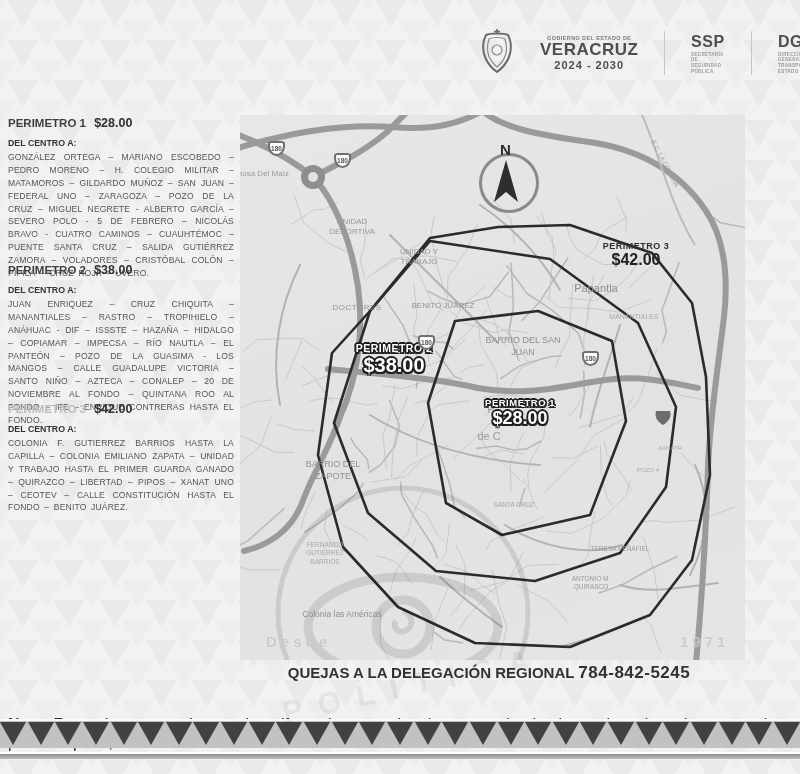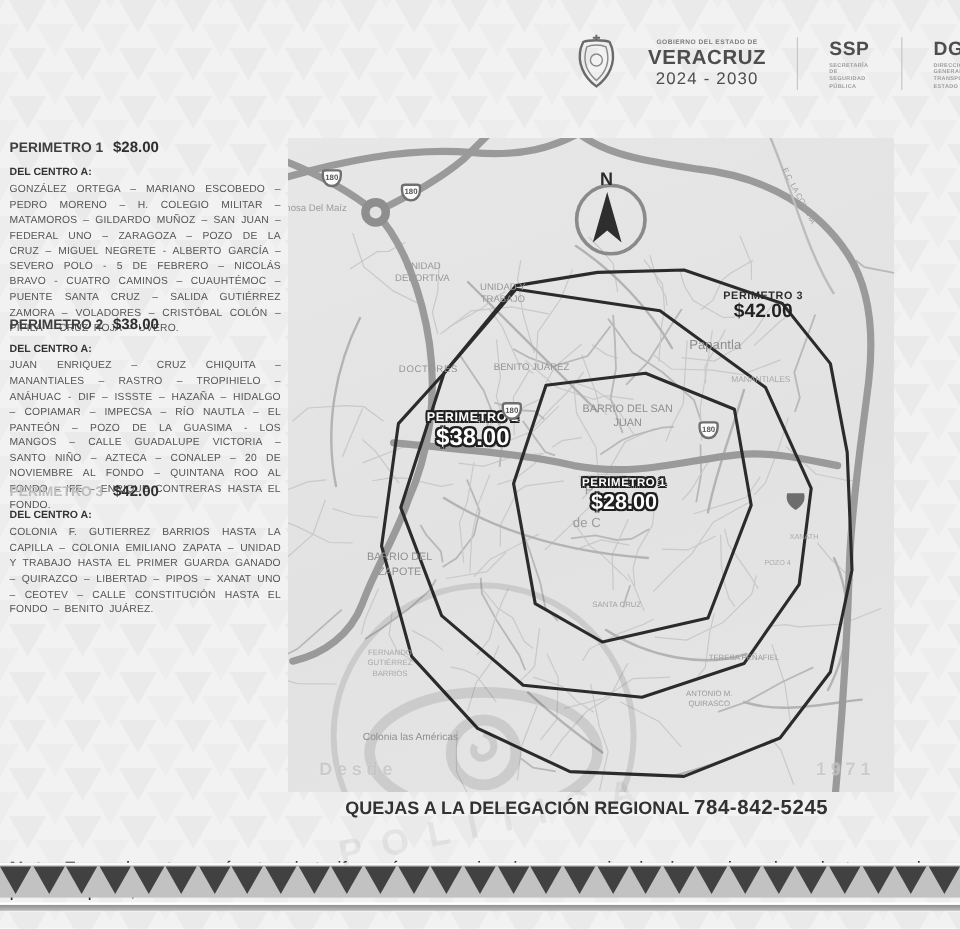--- a/index.html
+++ b/index.html
@@ -16,21 +16,21 @@
   
   .title-block{position:absolute;left:30px;top:24px;width:440px;text-align:center;}
   .title-1{font-size:15px;font-weight:bold;color:#4c4c4c;letter-spacing:.2px;}
   .title-2{font-size:14px;font-weight:bold;margin-top:4px;}
   .title-2 .strong{color:#4c4c4c;}
   .title-2 .light{color:#9a9a9a;margin-left:5px;}
   .logo-strip{position:absolute;left:480px;top:16px;height:74px;display:flex;align-items:center;gap:26px;}
   .gov-block{text-align:center;line-height:1.1;}
   .gov-l1{font-size:5.5px;font-weight:bold;color:#7a7a7a;letter-spacing:.4px;}
   .gov-l2{font-size:17px;font-weight:bold;color:#4e4e4e;letter-spacing:.5px;}
-  .gov-l3{font-size:14px;font-weight:normal;color:#4e4e4e;letter-spacing:1px;}
+  .gov-l3{font-size:11px;font-weight:bold;color:#4e4e4e;letter-spacing:1px;}
   .logo-div{width:1px;height:44px;background:#c6c6c6;}
   .abbr-block{line-height:1.25;}
   .abbr{font-size:16px;font-weight:bold;color:#4e4e4e;letter-spacing:.5px;}
   .abbr-sub{font-size:4.6px;font-weight:bold;color:#9b9b9b;letter-spacing:.3px;}
   
   .peri-block{position:absolute;left:8px;width:226px;}
   .peri-head{font-size:11.5px;font-weight:bold;color:#3f3f3f;}
   .peri-head .price{font-size:12.5px;margin-left:5px;color:#2f2f2f;}
   .peri-block.faded .p-name{color:#bdbdbd;}
   .peri-sub{font-size:8.8px;font-weight:bold;color:#343434;margin-top:8px;}
@@ -281,21 +281,21 @@
       <g stroke="rgba(0,0,0,0.10)" fill="none">
         <circle cx="163" cy="498" r="125" stroke-width="5"></circle>
         <ellipse cx="163" cy="512" rx="95" ry="50" stroke-width="9"></ellipse>
         <circle cx="163" cy="512" r="27" stroke-width="9"></circle>
         <path d="M163,496 c10,3 12,16 2,20 c-7,3 -13,-4 -9,-10" stroke-width="6"></path>
       </g>
     </svg>
 
     <div class="map-label" style="left:-8px;top:54px;width:76px;font-size:8px;color:#9c9c9c;text-align:left;">Chosa Del Maíz</div>
     <div class="map-label" style="left:80px;top:102px;width:64px;font-size:8px;color:#989898;">UNIDAD DEPORTIVA</div>
-    <div class="map-label" style="left:148px;top:120px;width:62px;font-size:8px;color:#989898;text-align:center;">UNIDAD Y TRABAJO</div>
+    <div class="map-label" style="left:148px;top:132px;width:62px;font-size:8px;color:#989898;text-align:center;">UNIDAD Y TRABAJO</div>
     <div class="map-label" style="left:82px;top:188px;width:70px;font-size:8px;color:#949494;letter-spacing:.5px;">DOCTORES</div>
     <div class="map-label" style="left:158px;top:186px;width:90px;font-size:8px;color:#949494;">BENITO JUÁREZ</div>
     <div class="map-label" style="left:240px;top:220px;width:86px;font-size:9px;color:#8f8f8f;">BARRIO DEL SAN JUAN</div>
     <div class="map-label" style="left:326px;top:166px;width:60px;font-size:11px;color:#8d8d8d;">Papantla</div>
     <div class="map-label" style="left:362px;top:197px;width:64px;font-size:7px;color:#a8a8a8;">MANANTIALES</div>
     <div class="map-label" style="left:412px;top:16px;width:70px;font-size:6.5px;color:#a0a0a0;transform:rotate(62deg);transform-origin:left top;">E.C. LA CONCHA</div>
     <div class="map-label" style="left:56px;top:344px;width:74px;font-size:9px;color:#8f8f8f;">BARRIO DEL ZAPOTE</div>
     <div class="map-label" style="left:52px;top:426px;width:66px;font-size:6.5px;color:#a9a9a9;">FERNANDO GUTIÉRREZ BARRIOS</div>
     <div class="map-label" style="left:62px;top:494px;width:80px;font-size:8.5px;color:#8f8f8f;">Colonia las Américas</div>
     <div class="map-label" style="left:244px;top:386px;width:60px;font-size:6.5px;color:#a3a3a3;">SANTA CRUZ</div>

